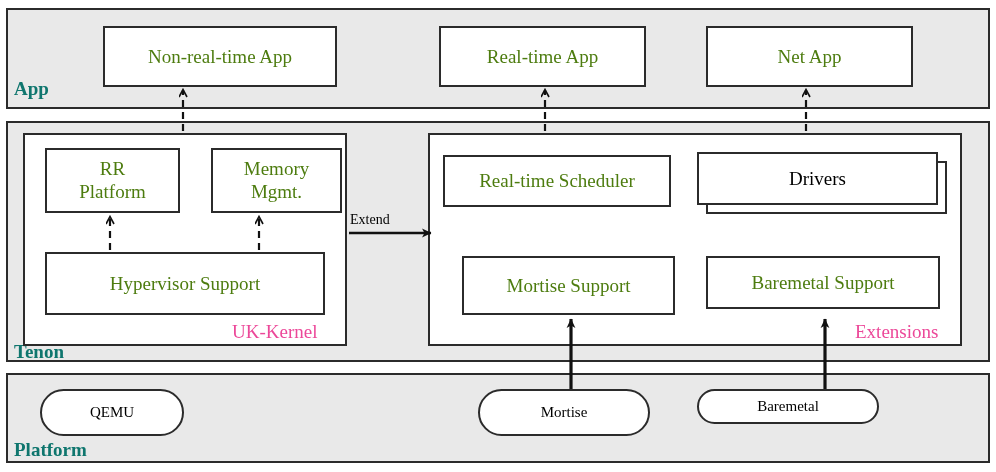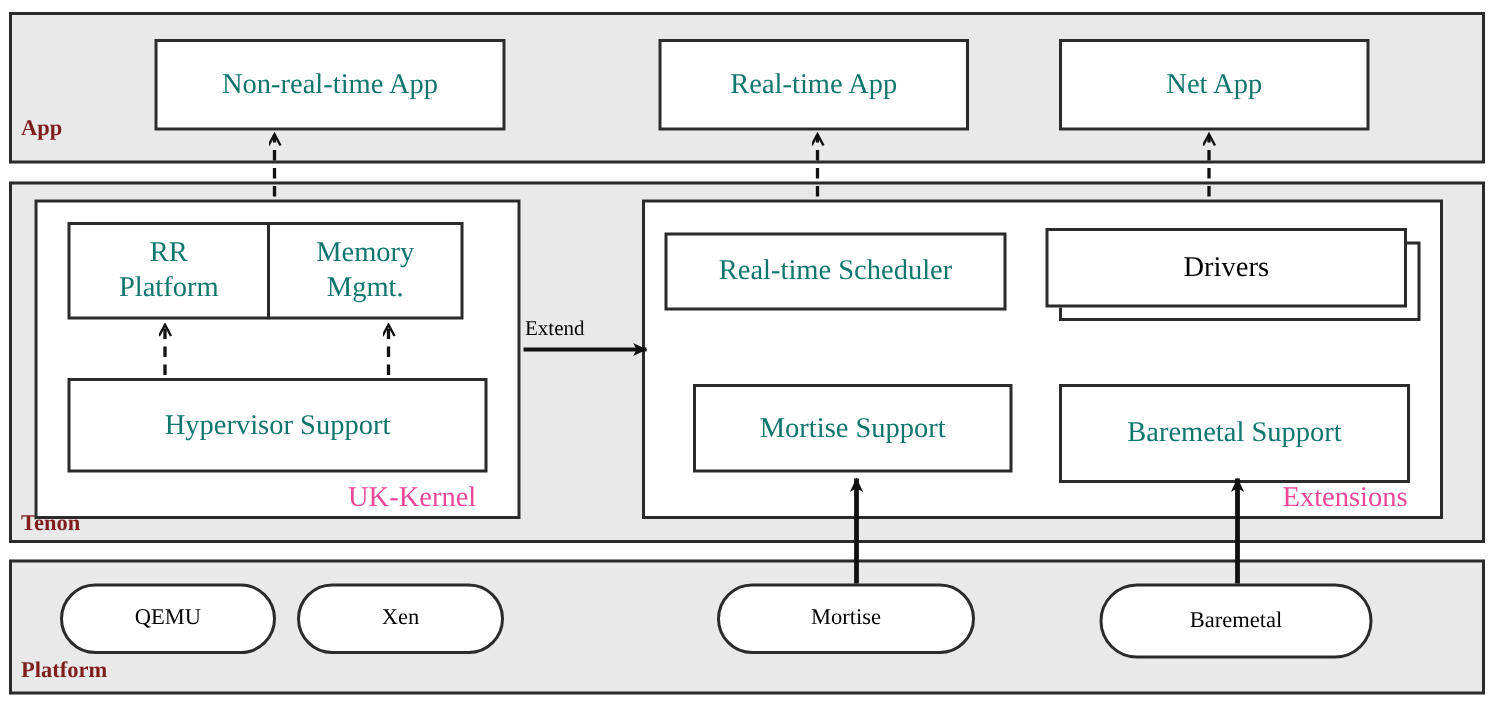--- a/index.html
+++ b/index.html
@@ -20,22 +20,22 @@
   
   .layer {
     position: absolute;
     background: #e9e9e9;
     border: 2px solid #2b2b2b;
     box-sizing: border-box;
   }
   .layer-label {
     position: absolute;
     font-weight: bold;
-    font-size: 15px;
-    color: #7f1d1d;
+    font-size: 19px;
+    color: #0f766e;
     line-height: 1;
     white-space: nowrap;
   }
   
   .group {
     position: absolute;
     background: #ffffff;
     border: 2px solid #2b2b2b;
     box-sizing: border-box;
   }
@@ -50,21 +50,21 @@
   .node {
     position: absolute;
     background: #ffffff;
     border: 2px solid #2b2b2b;
     box-sizing: border-box;
     display: flex;
     align-items: center;
     justify-content: center;
     text-align: center;
     font-size: 19px;
-    color: #0f766e;
+    color: #4d7c0f;
     line-height: 1.15;
     padding: 0 4px;
   }
   .node.two-line { line-height: 1.2; }
   
   .stack-wrap {
     position: absolute;
     border-radius: 13px;
   }
   .stack-back {
@@ -135,51 +135,50 @@
   <div class="group" style="left:23px; top:133px; width:324px; height:213px;"></div>
   <div class="group-label" style="left:232px; top:322px;">UK-Kernel</div>
 
   <div class="node two-line" style="left:45px; top:148px; width:135px; height:65px;align-items:center;">
     <div>
       <div>RR</div>
       <div>Platform</div>
     </div>
   </div>
 
-  <div class="node two-line" style="left:178px; top:148px; width:131px; height:65px;">
+  <div class="node two-line" style="left:211px; top:148px; width:131px; height:65px;">
     <div>
       <div>Memory</div>
       <div>Mgmt.</div>
     </div>
   </div>
 
   <div class="node" style="left:45px; top:252px; width:280px; height:63px;">Hypervisor Support</div>
 
   <div class="group" style="left:428px; top:133px; width:534px; height:213px;"></div>
   <div class="group-label" style="left:855px; top:322px;">Extensions</div>
 
   <div class="node" style="left:443px; top:155px; width:228px; height:52px;">Real-time Scheduler</div>
 
   <div class="stack-wrap" style="left:697px; top:152px; width:250px; height:62px;">
     <div class="stack-back" style="left:9px; top:9px; width:241px; height:53px;"></div>
     <div class="stack-front" style="width:241px; height:53px;">Drivers</div>
   </div>
 
   <div class="node" style="left:462px; top:256px; width:213px; height:59px;">Mortise Support</div>
-  <div class="node" style="left:706px; top:256px; width:234px; height:66px;">Baremetal Support</div>
+  <div class="node" style="left:706px; top:256px; width:234px; height:53px;">Baremetal Support</div>
 
   <div class="edge-label" style="left:350px; top:213px;">Extend</div>
 
   <div class="layer" style="left:6px; top:373px; width:984px; height:90px;"></div>
   <div class="layer-label" style="left:14px; top:440px;">Platform</div>
 
   <div class="pill" style="left:40px; top:389px; width:144px; height:47px;">QEMU</div>
-  <div class="pill" style="left:198px; top:389px; width:138px; height:47px;">Xen</div>
   <div class="pill" style="left:478px; top:389px; width:172px; height:47px;text-align:center;">Mortise</div>
-  <div class="pill" style="left:733px; top:389px; width:182px; height:50px;">Baremetal</div>
+  <div class="pill" style="left:697px; top:389px; width:182px; height:35px;">Baremetal</div>
 
   <svg class="arrow-svg" viewBox="0 0 996 472" xmlns="http://www.w3.org/2000/svg">
     <defs>
       <marker id="arrowOpen" markerWidth="10" markerHeight="10" refX="8" refY="4" orient="auto" markerUnits="userSpaceOnUse">
         <path d="M1,0 L8.5,4 L1,8" fill="none" stroke="#111" stroke-width="1.6"></path>
       </marker>
       <marker id="arrowSolid" markerWidth="12" markerHeight="12" refX="9.5" refY="5" orient="auto" markerUnits="userSpaceOnUse">
         <path d="M0.5,0.6 L10,5 L0.5,9.4 L3,5 Z" fill="#111"></path>
       </marker>
     </defs>

